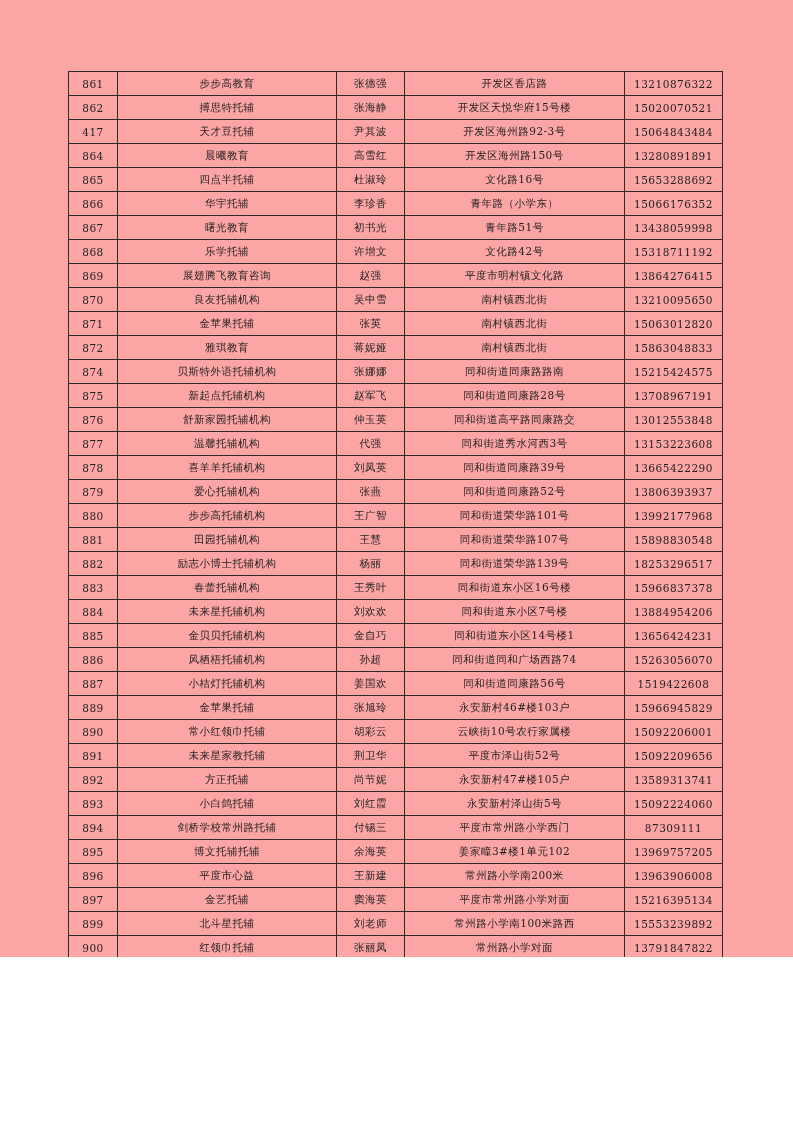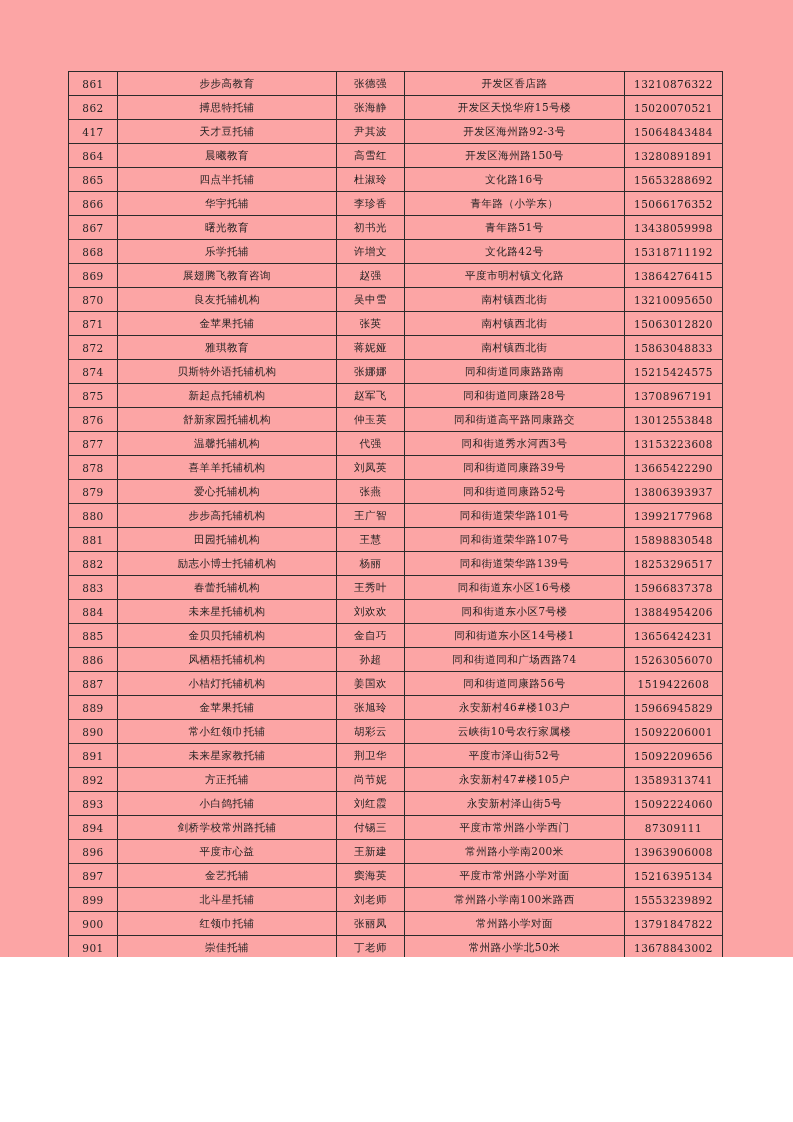--- a/index.html
+++ b/index.html
@@ -272,20 +272,27 @@
           <td>15092224060</td>
         </tr>
         <tr>
           <td>894</td>
           <td>剑桥学校常州路托辅</td>
           <td>付锡三</td>
           <td>平度市常州路小学西门</td>
           <td>87309111</td>
         </tr>
         <tr>
+          <td>895</td>
+          <td>博文托辅托辅</td>
+          <td>余海英</td>
+          <td>姜家疃3#楼1单元102</td>
+          <td>13969757205</td>
+        </tr>
+        <tr>
           <td>896</td>
           <td>平度市心益</td>
           <td>王新建</td>
           <td>常州路小学南200米</td>
           <td>13963906008</td>
         </tr>
         <tr>
           <td>897</td>
           <td>金艺托辅</td>
           <td>窦海英</td>

